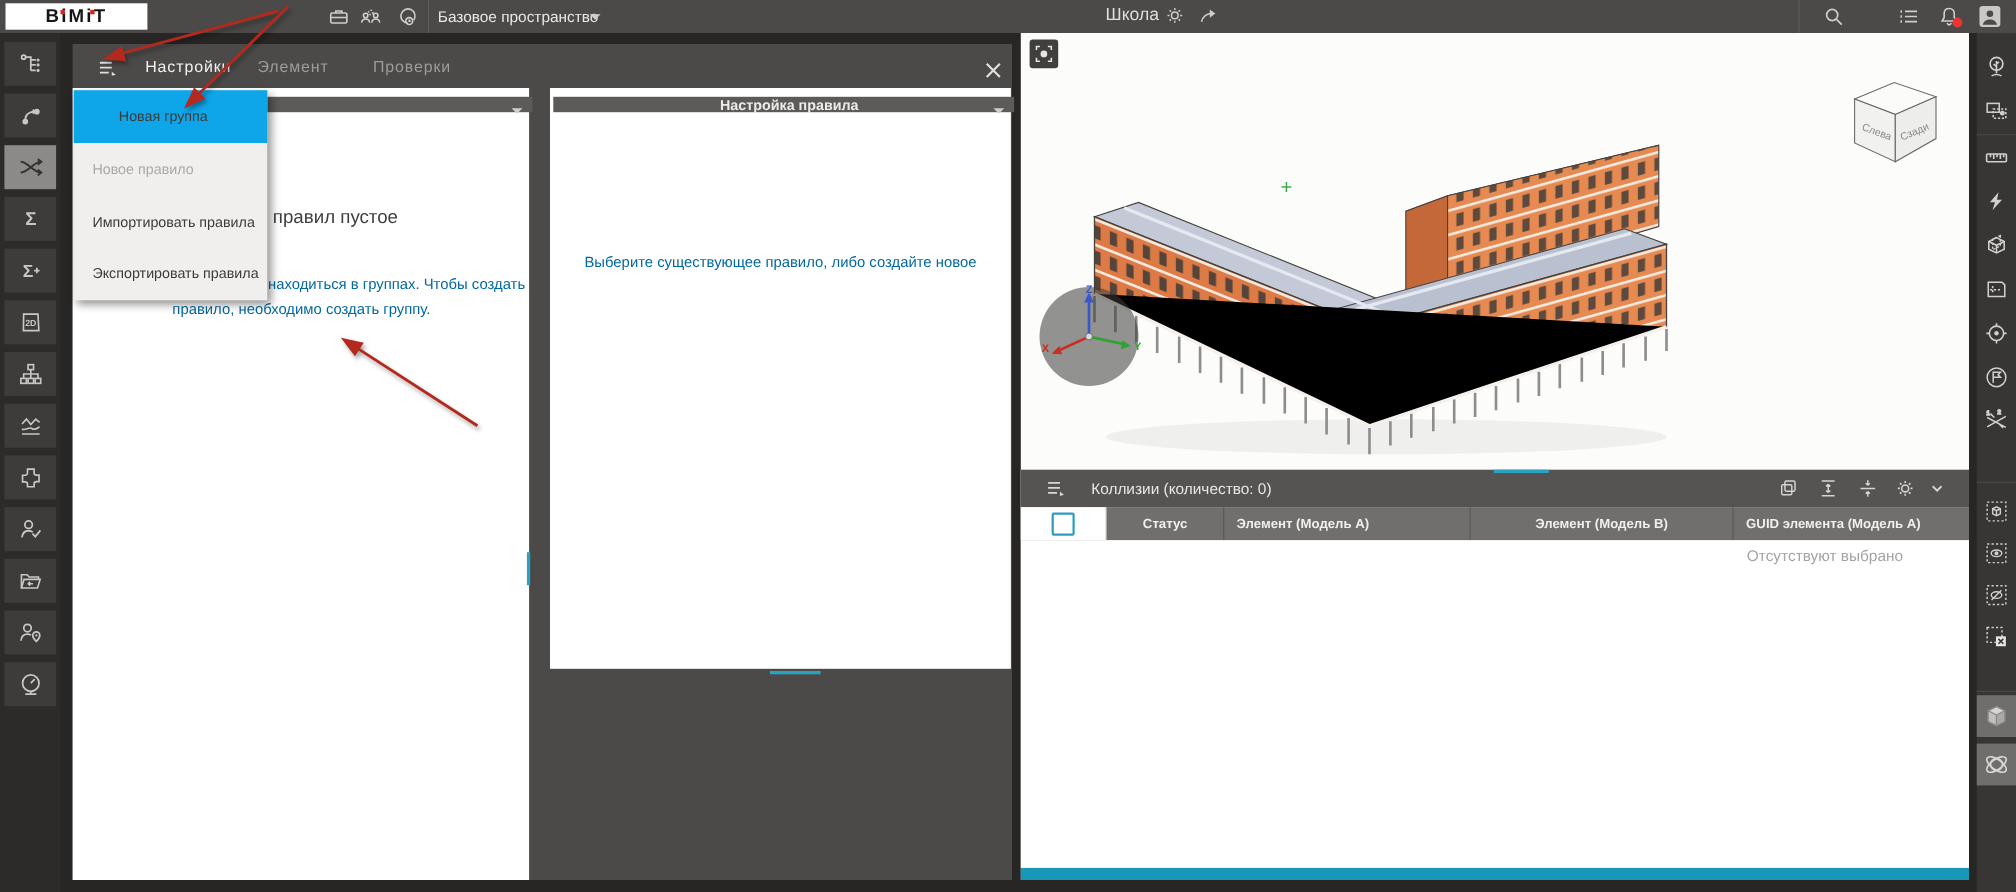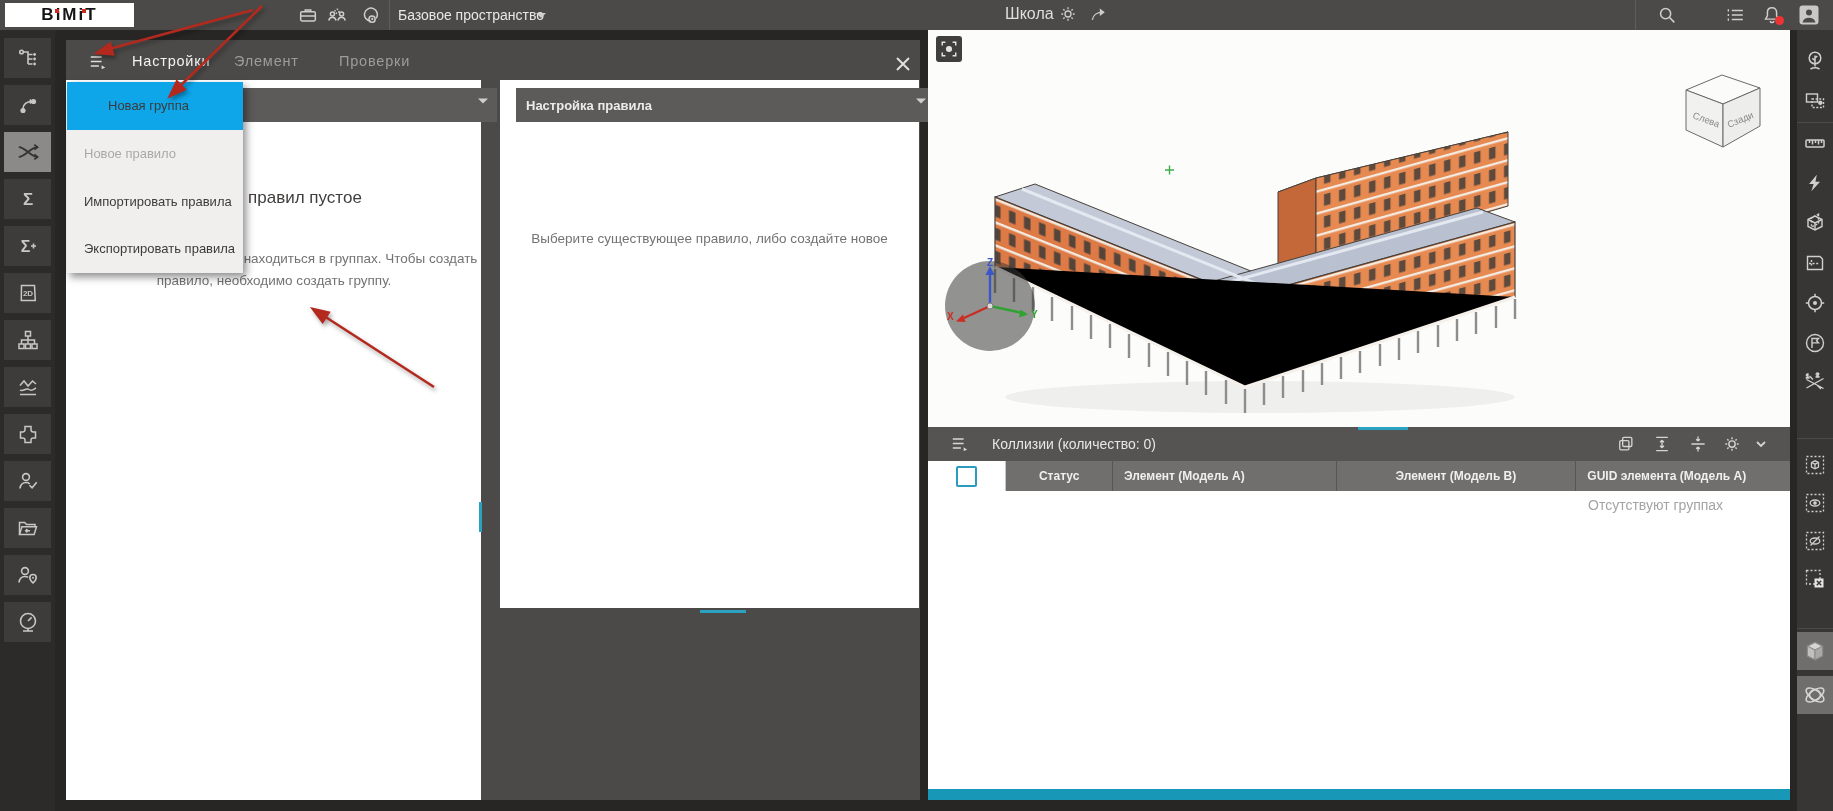--- a/index.html
+++ b/index.html
@@ -25,26 +25,26 @@
   .sb-btn{position:absolute;left:4px;width:47px;height:40px;background:#3d3c3b;color:#c8c7c6;
           display:flex;align-items:center;justify-content:center;}
   .sb-btn.active{background:#8b8a88;color:#343332;}
   
   .panel{position:absolute;left:66px;top:40px;width:854px;height:760px;background:#4b4a49;}
   .tabbar{position:absolute;left:0;top:0;width:854px;height:40px;}
   .tab{position:absolute;top:13px;font-size:14.5px;letter-spacing:.8px;color:#9d9c9b;}
   .tab.active{color:#f2f2f1;}
   .close-x{position:absolute;left:828px;top:15px;width:18px;height:18px;color:#e0e0df;}
   .card{position:absolute;background:#fff;}
-  .card-header{position:absolute;left:16px;top:8px;height:34px;width:100%;background:#5c5b5a;
-               display:flex;align-items:center;}
+  .card-header{position:absolute;left:3px;top:8px;height:14px;width:100%;background:#5c5b5a;
+               display:flex;align-items:center;justify-content:center;}
   .card-header .ch-title{margin-left:10px;font-size:13px;font-weight:bold;color:#ecebea;}
   .ch-chev{position:absolute;right:8px;top:8px;color:#cfcecd;}
   .empty-title{position:absolute;width:100%;text-align:center;font-size:17px;color:#3f3e3d;}
-  .hint{position:absolute;text-align:center;font-size:13.5px;line-height:22px;color:#737373;}
+  .hint{position:absolute;text-align:center;font-size:13.5px;line-height:22px;color:#0369a1;}
   .add-group{position:absolute;left:10px;top:244px;width:394px;height:27px;border:1px dashed #2d9fc0;
              display:flex;align-items:center;justify-content:center;font-size:12.5px;color:#2095b8;}
   .teal-handle{position:absolute;background:#2ba3c0;}
   
   .menu{position:absolute;left:1px;top:42px;width:176px;height:191px;background:#f0efee;
         box-shadow:3px 4px 8px rgba(0,0,0,.45);z-index:40;}
   .menu-item{height:47.7px;display:flex;align-items:center;padding-left:17px;font-size:13px;color:#3c3b3a;}
   .menu-item.active{background:#0ea5e9;padding-left:41px;}
   .menu-item.disabled{color:#aaa9a8;}
   
@@ -401,21 +401,21 @@
       </div>
       <div class="thead">
         <div class="th check" style="width:80px;">
           <div class="cbx"></div>
         </div>
         <div class="th" style="width:109px;">Статус</div>
         <div class="th left" style="width:228px;">Элемент (Модель A)</div>
         <div class="th" style="width:245px;">Элемент (Модель B)</div>
         <div class="th left" style="width:218px;border-right:none;">GUID элемента (Модель A)</div>
       </div>
-      <div class="no-data">Отсутствуют группах</div>
+      <div class="no-data">Отсутствуют выбрано</div>
     </div>
     <div class="teal-bar"></div>
   </div>
 
   <div class="rtoolbar">
     <div class="rt-btn" style="top:16px;">
       <svg width="24" height="24" viewBox="0 0 24 24" fill="none" stroke="currentColor" stroke-width="1.5">
           <circle cx="12" cy="9" r="5.8"></circle>
           <path d="M12 6.5v11M12 9l2.3-1.8M12 11.5L9.3 9.3M7.5 20c2.8-1.6 6.2-1.6 9 0"></path>
         </svg>

